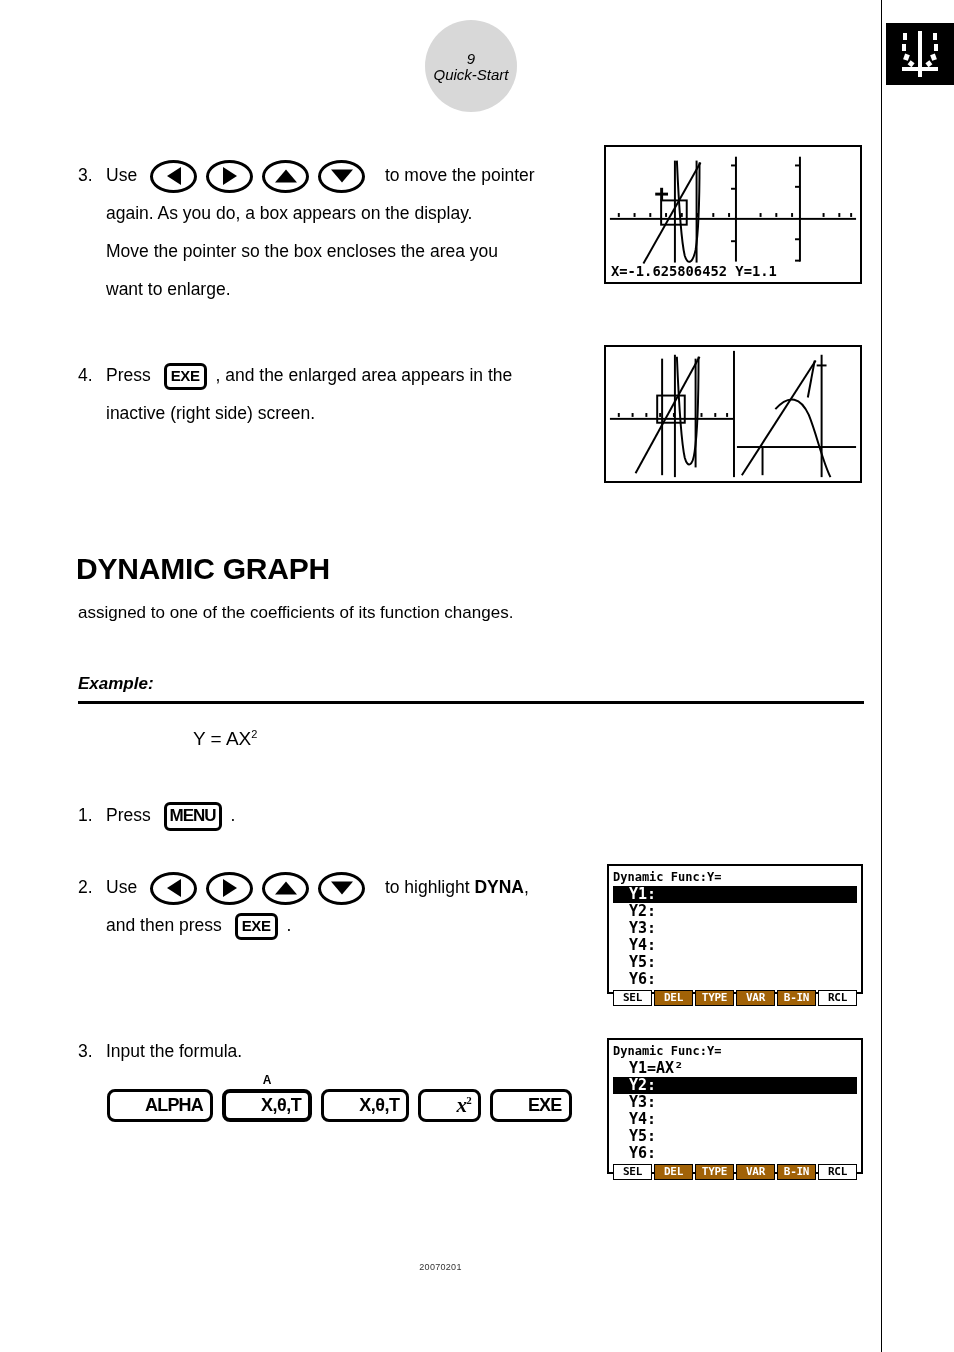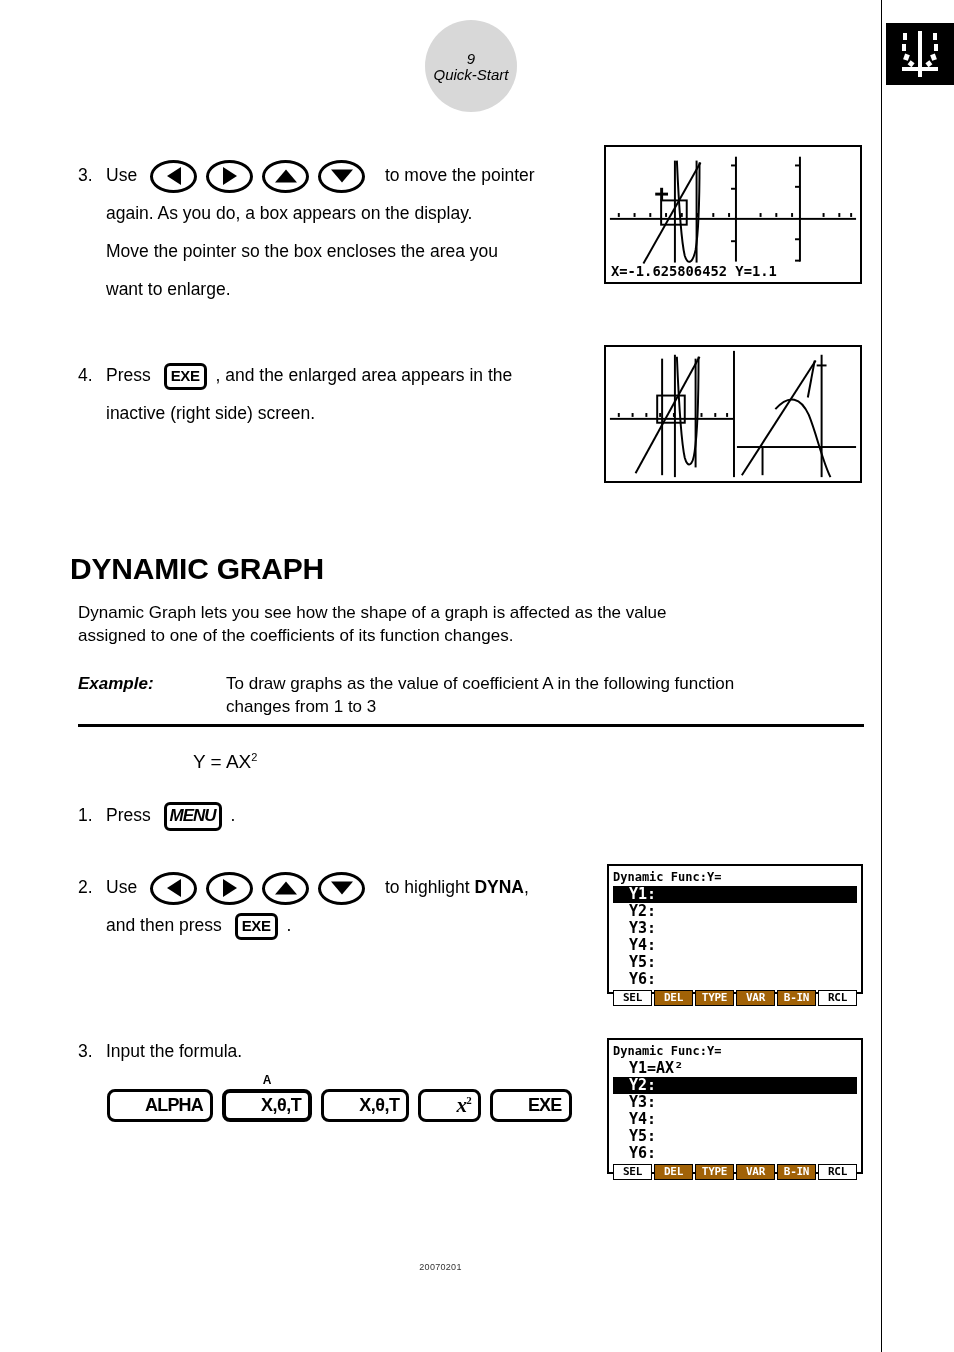--- a/index.html
+++ b/index.html
@@ -342,46 +342,41 @@
     <rect x="133" y="102" width="121" height="2" fill="#000"></rect>
     <rect x="218" y="8" width="2" height="126" fill="#000"></rect>
     <path d="M 138 132 L 213 14" stroke="#000" stroke-width="2" fill="none"></path>
     <path d="M 172 64 C 186 48, 198 52, 206 70 C 214 90, 220 118, 228 134" stroke="#000" stroke-width="2" fill="none"></path>
     <rect x="158" y="104" width="2" height="28" fill="#000"></rect>
     <path d="M 205 52 L 212 14" stroke="#000" stroke-width="2" fill="none"></path>
     <rect x="214" y="18" width="10" height="2" fill="#000"></rect>
   </svg>
 </div>
 
-<h1 class="section-title" style="left:70px; top:552px;">DYNAMIC GRAPH</h1>
+<h1 class="section-title" style="left:76px; top:552px;">DYNAMIC GRAPH</h1>
 
 <div class="para" style="left:78px; top:601px; width:790px;">
-  <div>Dynamic Graph lets you see how the shape of a graph is affected as the value</div>
   <div>assigned to one of the coefficients of its function changes.</div>
 </div>
 
 <div class="example-wrap" style="left:78px; top:672px; width:786px;">
   <div class="example-row">
     <div class="example-label">Example:</div>
-    <div class="example-text">
-      <div>To draw graphs as the value of coefficient A in the following  function</div>
-      <div>changes from 1 to 3</div>
-    </div>
   </div>
   <div class="example-rule"></div>
   <div class="formula">
     <span>Y = AX</span><sup>2</sup>
   </div>
 </div>
 
 <div class="step" style="left:78px; top:796px; width:400px;">
   <span class="num">1.</span>
   <div class="body">
     <span>Press</span>
-    <span class="rect-key menu" style="margin:0 4px 0 8px;font-style:italic;">MENU</span>
+    <span class="rect-key menu" style="margin:0 4px 0 8px;">MENU</span>
     <span>.</span>
   </div>
 </div>
 
 <div class="step" style="left:78px; top:868px; width:520px;">
   <span class="num">2.</span>
   <div class="body">
     <span>Use</span>
     <span class="keys-inline" style="margin:0 6px 0 8px;">
       <span class="arrow-key left"></span>

